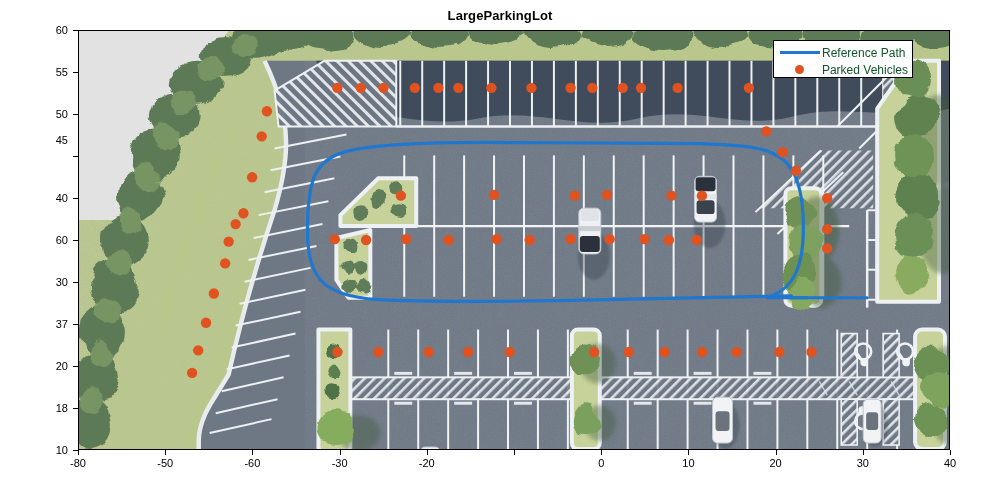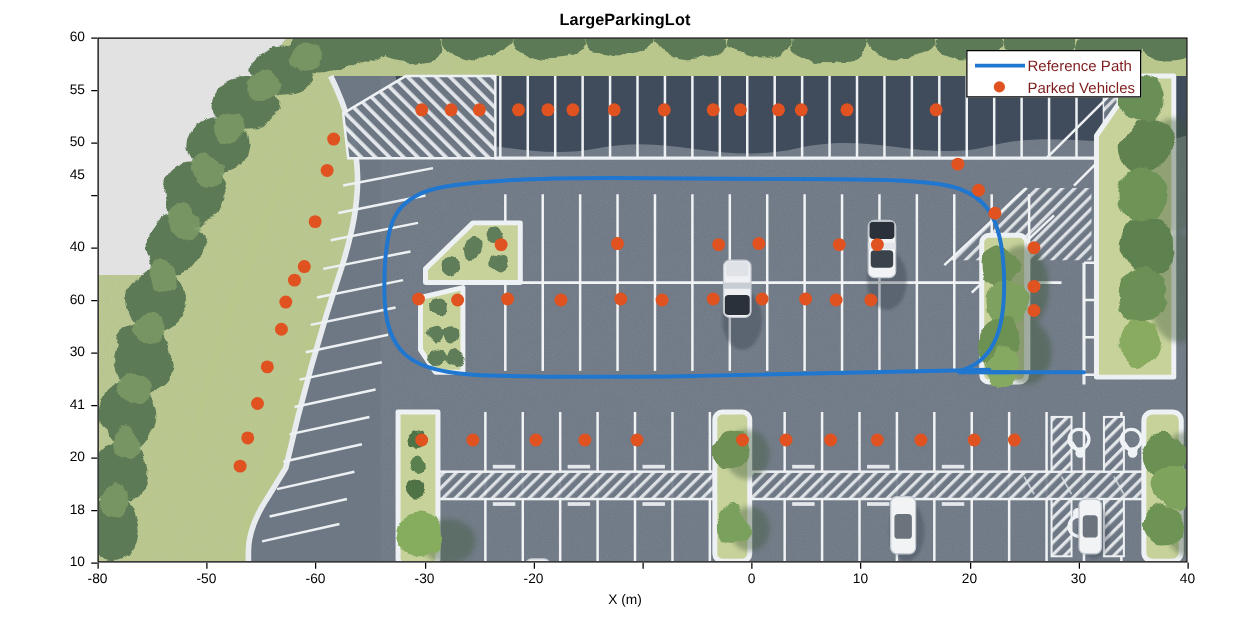--- a/index.html
+++ b/index.html
@@ -23,30 +23,29 @@
   .layer{position:absolute;left:0;top:0;width:100%;height:100%;}
 
   
   #legend{position:absolute;left:773px;top:40px;width:140px;height:38px;
           background:#fff;border:1px solid #000;box-sizing:border-box;
           padding:3px 4px 0 4px;}
   .lg-row{display:flex;align-items:center;height:17px;}
   .lg-key{width:44px;display:flex;align-items:center;justify-content:center;}
   .lg-line{width:40px;height:3px;background:#1f77d0;}
   .lg-dot{width:9px;height:9px;border-radius:50%;background:#e0521f;}
-  .lg-txt{font-size:12px;color:#7f1d1d;white-space:nowrap;}
+  .lg-txt{font-size:12px;color:#14532d;white-space:nowrap;}
 </style>
 </head>
 <body>
 
 <div id="root">
 
   <div class="fig-title">LargeParkingLot</div>
 
-  <div class="xlabel">X (m)</div>
 
   <div id="ticklayer">
       <div class="tick" style="left: 78px; top: 450px; width: 1px; height: 5px;"></div>
       <div class="ticklbl" style="left: 78px; top: 457px; transform: translateX(-50%);">-80</div>
       <div class="tick" style="left: 165.2px; top: 450px; width: 1px; height: 5px;"></div>
       <div class="ticklbl" style="left: 165.2px; top: 457px; transform: translateX(-50%);">-50</div>
       <div class="tick" style="left: 252.4px; top: 450px; width: 1px; height: 5px;"></div>
       <div class="ticklbl" style="left: 252.4px; top: 457px; transform: translateX(-50%);">-60</div>
       <div class="tick" style="left: 339.6px; top: 450px; width: 1px; height: 5px;"></div>
       <div class="ticklbl" style="left: 339.6px; top: 457px; transform: translateX(-50%);">-30</div>
@@ -64,21 +63,21 @@
       <div class="ticklbl" style="left: 862.8px; top: 457px; transform: translateX(-50%);">30</div>
       <div class="tick" style="left: 950px; top: 450px; width: 1px; height: 5px;"></div>
       <div class="ticklbl" style="left: 950px; top: 457px; transform: translateX(-50%);">40</div>
       <div class="tick" style="left: 73px; top: 450px; width: 5px; height: 1px;"></div>
       <div class="ticklbl" style="left: 68px; top: 450px; transform: translate(-100%, -50%);">10</div>
       <div class="tick" style="left: 73px; top: 408px; width: 5px; height: 1px;"></div>
       <div class="ticklbl" style="left: 68px; top: 408px; transform: translate(-100%, -50%);">18</div>
       <div class="tick" style="left: 73px; top: 366px; width: 5px; height: 1px;"></div>
       <div class="ticklbl" style="left: 68px; top: 366px; transform: translate(-100%, -50%);">20</div>
       <div class="tick" style="left: 73px; top: 324px; width: 5px; height: 1px;"></div>
-      <div class="ticklbl" style="left: 68px; top: 324px; transform: translate(-100%, -50%);">41</div>
+      <div class="ticklbl" style="left: 68px; top: 324px; transform: translate(-100%, -50%);">37</div>
       <div class="tick" style="left: 73px; top: 282px; width: 5px; height: 1px;"></div>
       <div class="ticklbl" style="left: 68px; top: 282px; transform: translate(-100%, -50%);">30</div>
       <div class="tick" style="left: 73px; top: 240px; width: 5px; height: 1px;"></div>
       <div class="ticklbl" style="left: 68px; top: 240px; transform: translate(-100%, -50%);">60</div>
       <div class="tick" style="left: 73px; top: 198px; width: 5px; height: 1px;"></div>
       <div class="ticklbl" style="left: 68px; top: 198px; transform: translate(-100%, -50%);">40</div>
       <div class="tick" style="left: 73px; top: 156px; width: 5px; height: 1px;"></div>
       <div class="ticklbl" style="left: 68px; top: 140px; transform: translate(-100%, -50%);">45</div>
       <div class="tick" style="left: 73px; top: 114px; width: 5px; height: 1px;"></div>
       <div class="ticklbl" style="left: 68px; top: 114px; transform: translate(-100%, -50%);">50</div>

